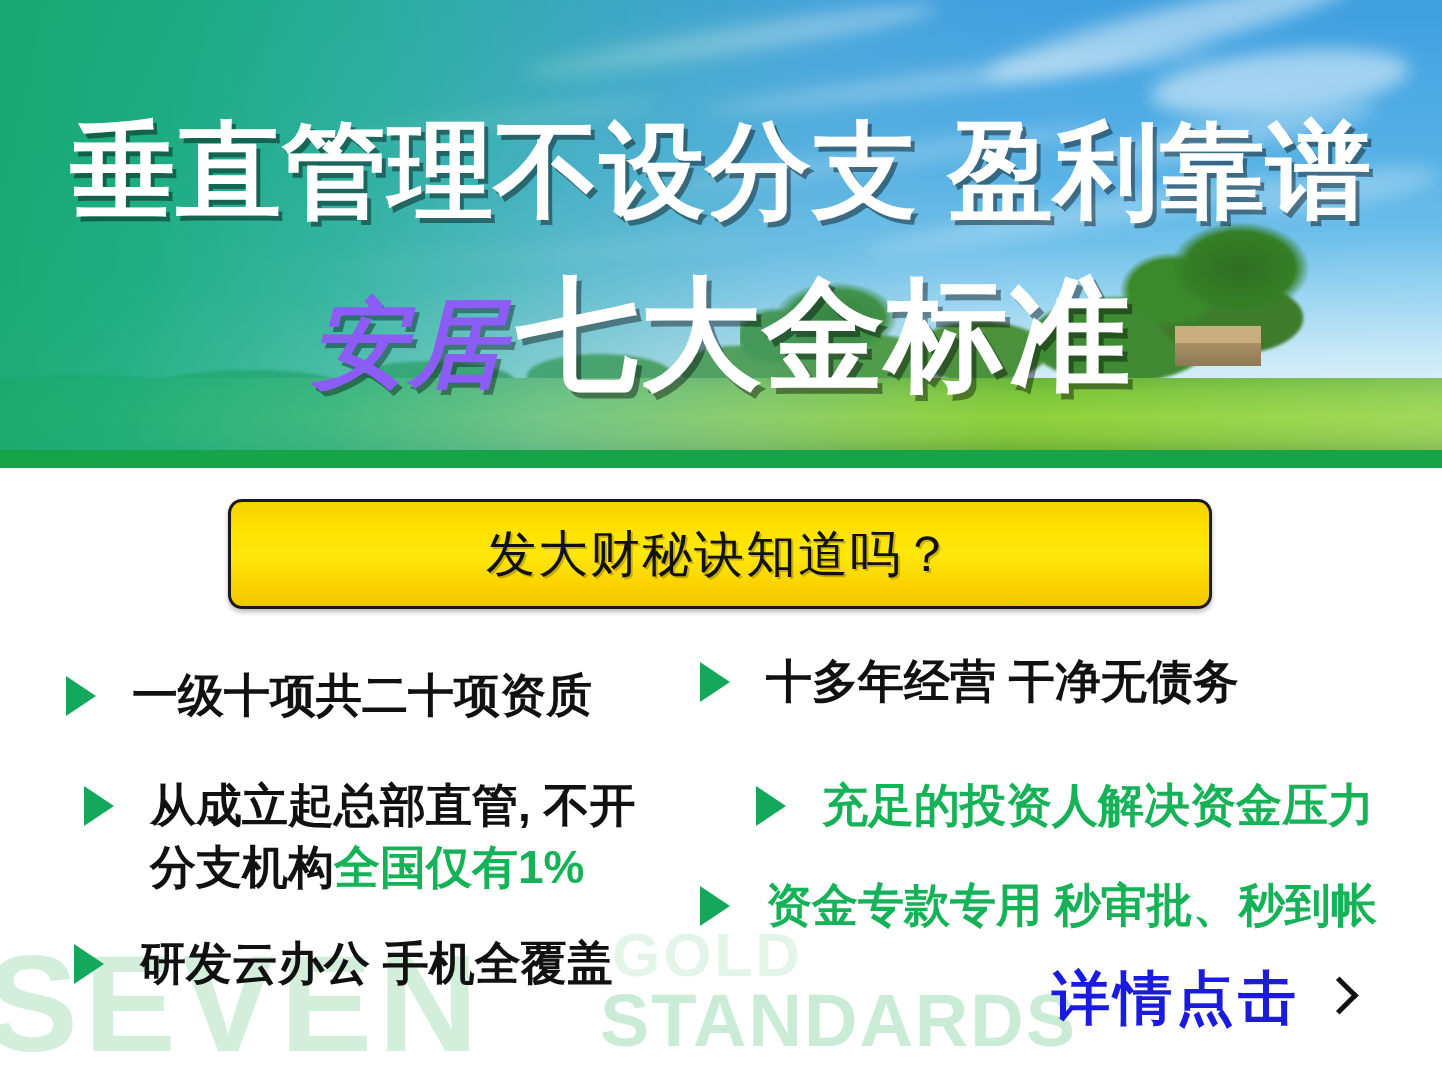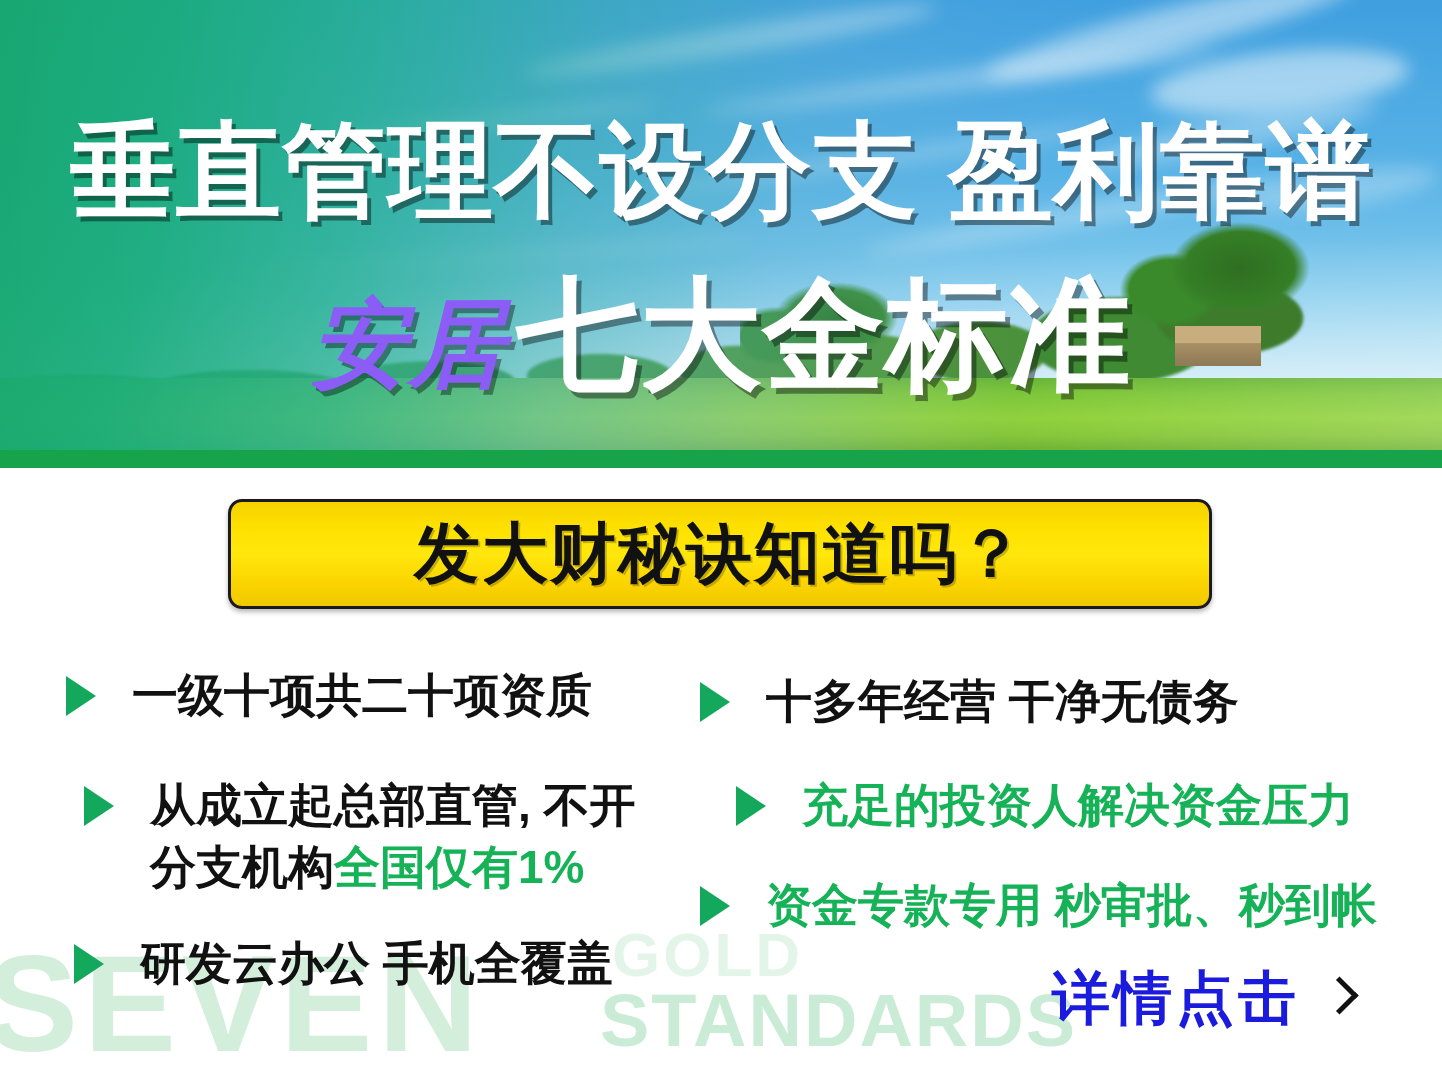--- a/index.html
+++ b/index.html
@@ -162,22 +162,22 @@
     box-sizing: border-box;
     background: linear-gradient(to bottom, #f5d200 0%, #ffe200 28%, #ffe70d 50%, #fbd400 78%, #f0c800 100%);
     border: 3px solid #1a1a1a;
     border-radius: 14px;
     box-shadow: 0 3px 5px rgba(0,0,0,0.28);
     display: flex;
     align-items: center;
     justify-content: center;
   }
   .yellow-banner-text {
-    font-size: 66px;
-    font-weight: 700;
+    font-size: 50px;
+    font-weight: 400;
     color: #111111;
     letter-spacing: 2px;
     white-space: nowrap;
     text-shadow: 2px 2px 0 rgba(0,0,0,0.22);
     text-align: center;
   }
 
   
   .watermark {
     position: absolute;
@@ -254,23 +254,23 @@
 
   
   .f-l1 { left: 6px;  top: 16px;  }
   .f-l1 .bullet-tri { margin-top: 12px; }
   .f-l2 { left: 24px;  top: 126px; }
   .f-l2 .bullet-tri { margin-top: 12px; }
   .f-l3 { left: 14px; top: 284px; }
   .f-l3 .bullet-tri { margin-top: 12px; }
 
   
-  .f-r1 { left: 10px; top: 22px; text-align: right;  }
+  .f-r1 { left: 10px; top: 2px; text-align: right;  }
   .f-r1 .bullet-tri { margin-top: 12px; }
-  .f-r2 { left: 0; top: 126px; padding-left: 46px; }
+  .f-r2 { left: 20px; top: 126px; padding-left: 46px; }
   .f-r2 .bullet-tri { margin-top: 12px; }
   .f-r3 { left: 10px; top: 226px; }
   .f-r3 .bullet-tri { margin-top: 12px; }
 
   
   .cta {
     position: absolute;
     left: 1052px; top: 967px;
     display: flex;
     align-items: center;

